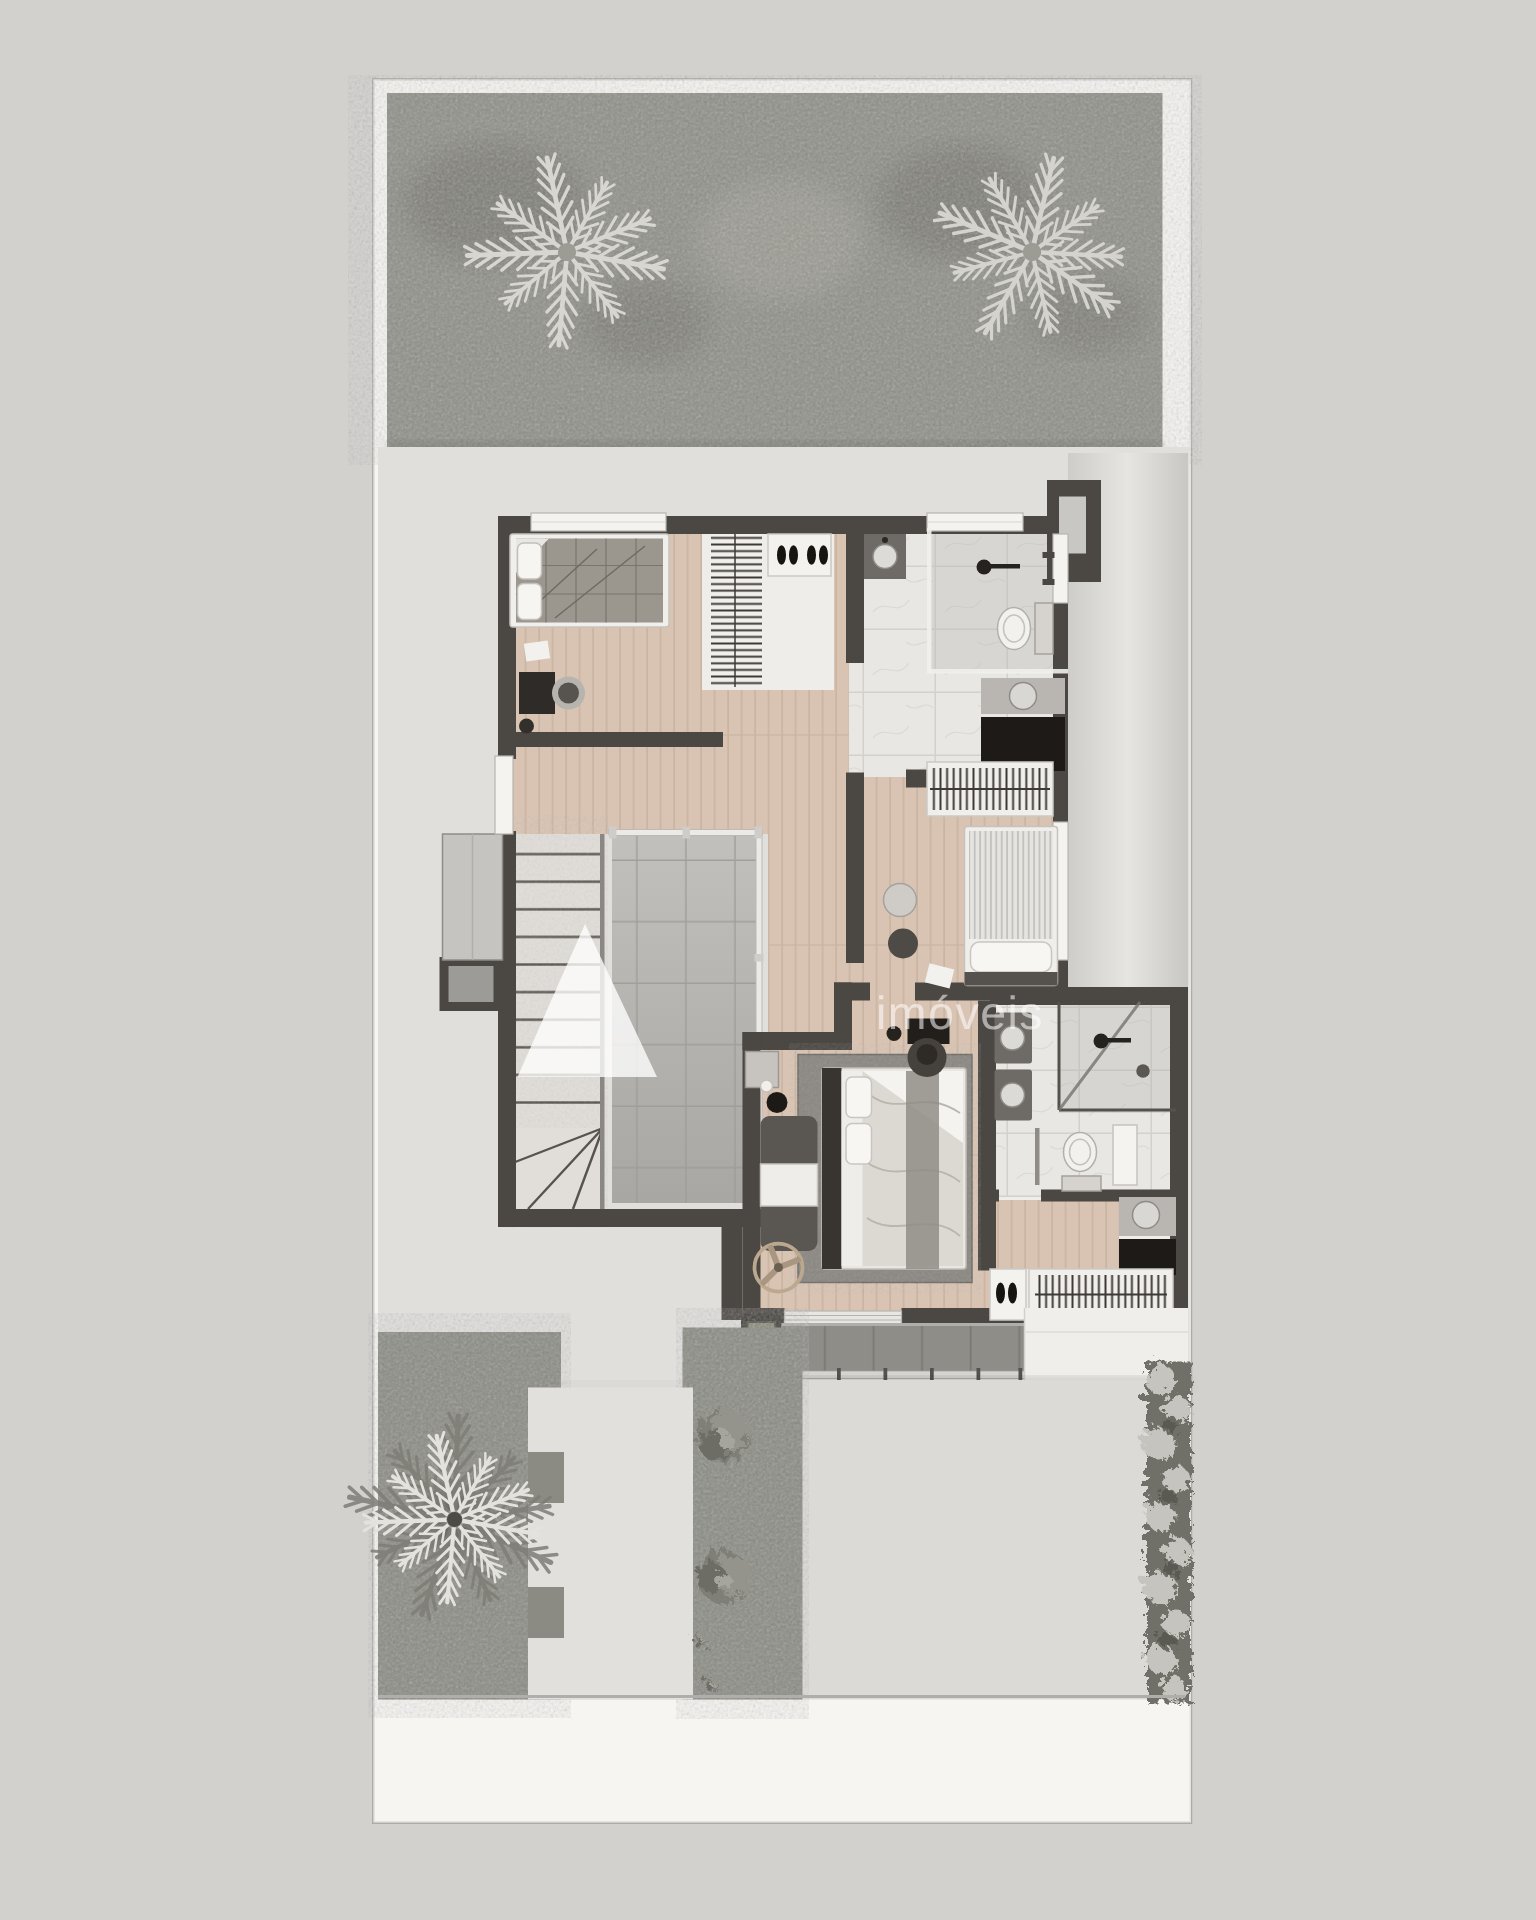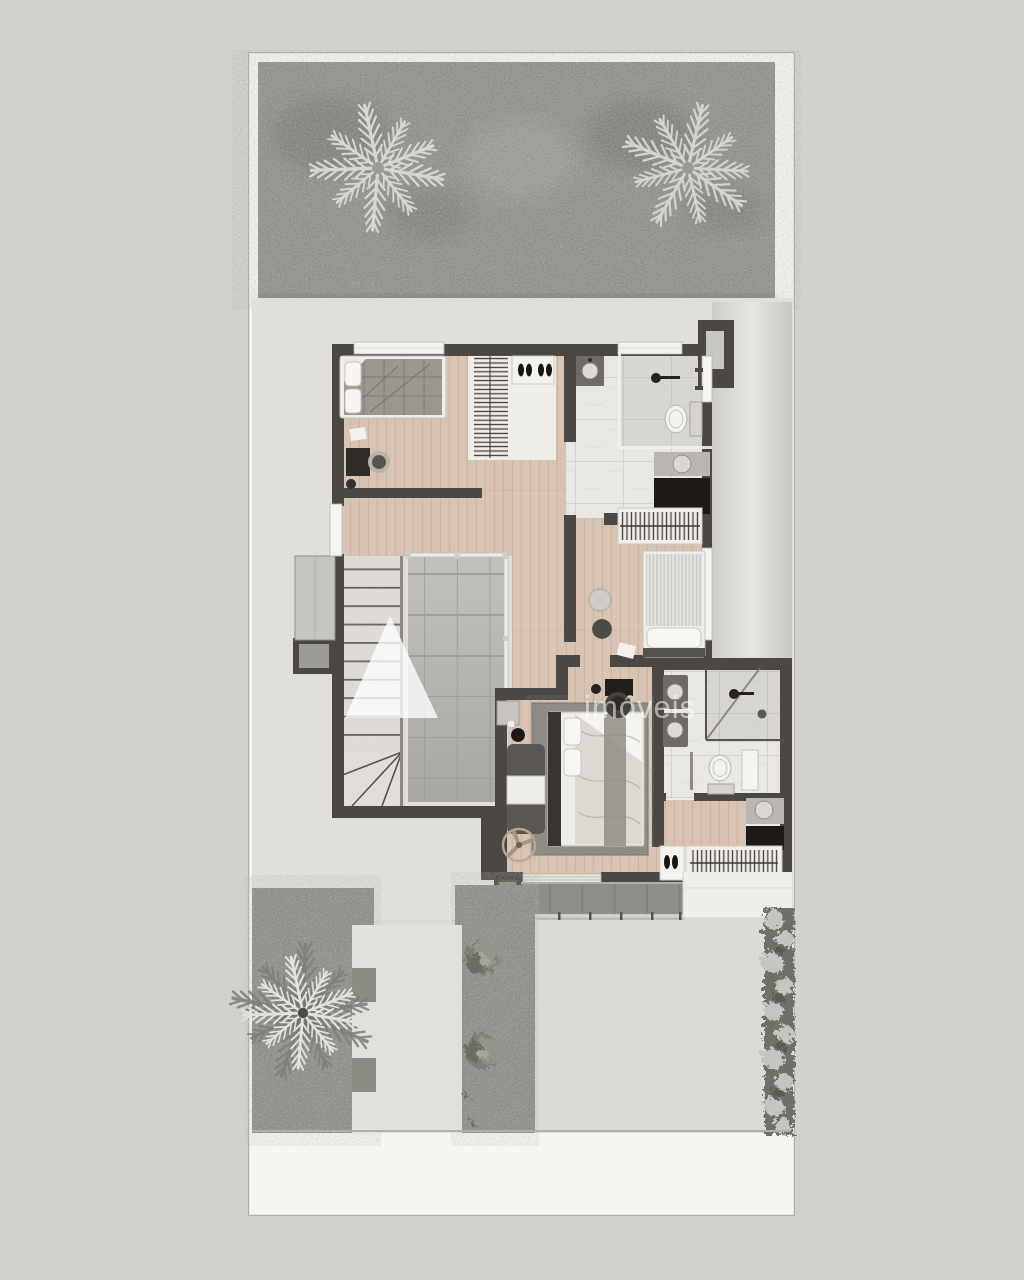--- a/index.html
+++ b/index.html
@@ -6,21 +6,21 @@
   #stage{position:relative;width:1024px;height:1280px;background:#d3d1ce;overflow:hidden;
          font-family:"Liberation Sans", sans-serif;}
   #lot{position:absolute;left:248px;top:52px;width:545px;height:1162px;
        background:#f6f5f2;border:1px solid #aeaca8;box-shadow:0 0 0 1px #e6e4e1 inset;}
   #plan-svg{position:absolute;left:0;top:0;width:1024px;height:1280px;z-index:2;}
   #watermark{position:absolute;left:340px;top:596px;width:410px;height:130px;z-index:6;pointer-events:none;}
   #wm-logo{position:absolute;left:0px;top:10px;}
   #wm-brand{position:absolute;left:102px;top:-14px;font-size:86px;font-weight:bold;
             letter-spacing:-3px;color:rgba(255,255,255,0.80);line-height:1;}
   #wm-suffix{position:absolute;left:244px;top:64px;font-size:31px;font-weight:normal;
-             letter-spacing:1px;color:rgba(255,255,255,0.55);line-height:1;margin-top:32px;}
+             letter-spacing:1px;color:rgba(255,255,255,0.55);line-height:1;}
 </style>
 </head>
 <body>
 
 <div id="stage">
   <div id="lot"></div>
 
   <svg id="plan-svg" viewBox="0 0 1024 1280">
     <defs>
       <filter id="grain" x="-5%" y="-5%" width="110%" height="110%">

